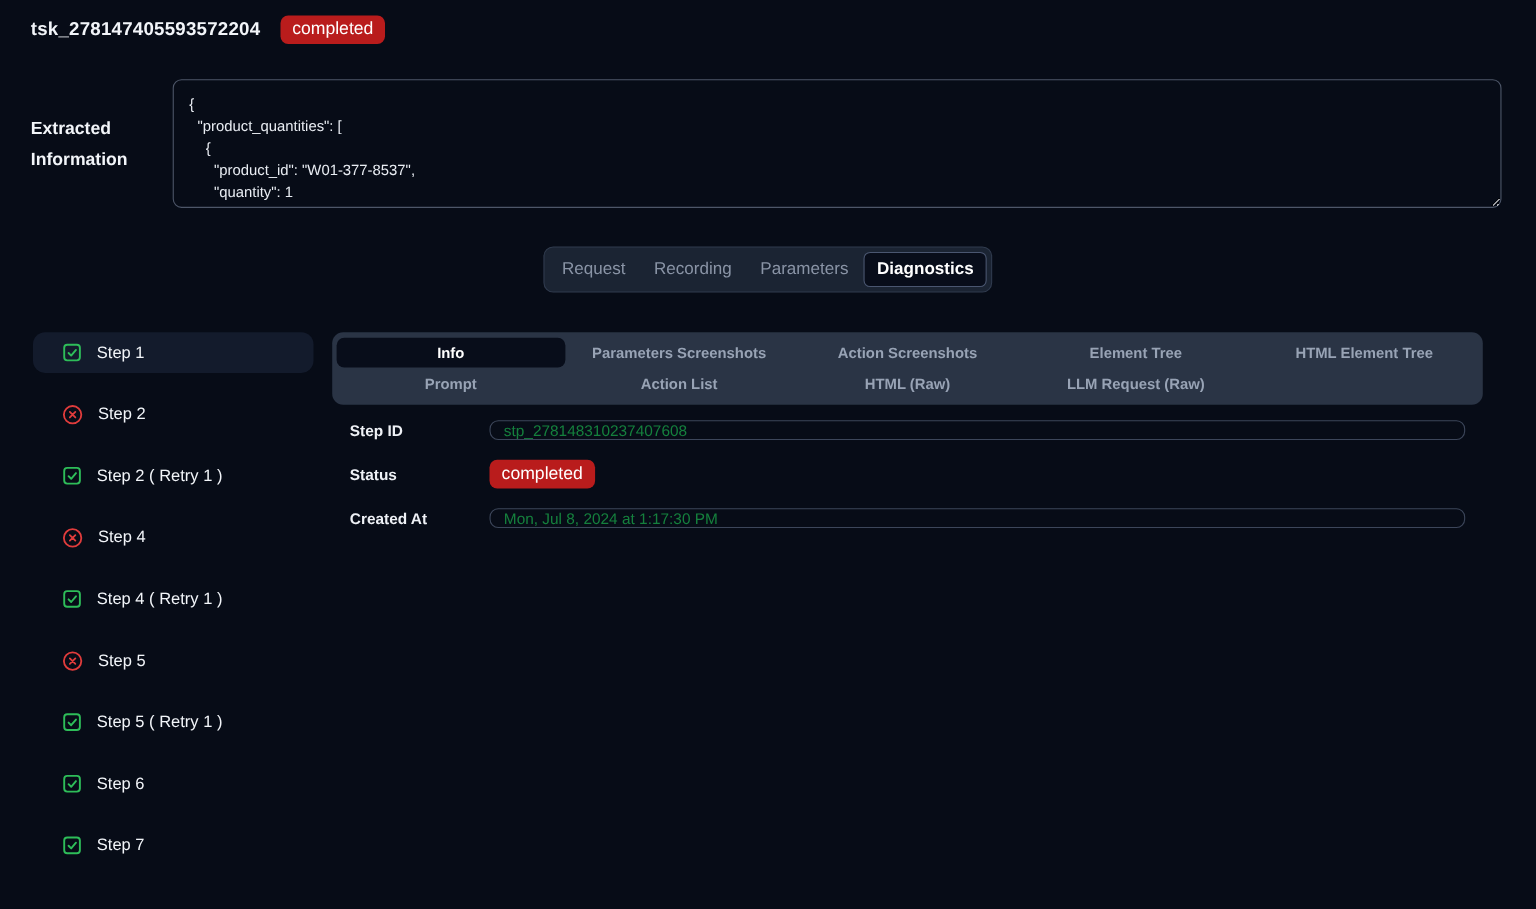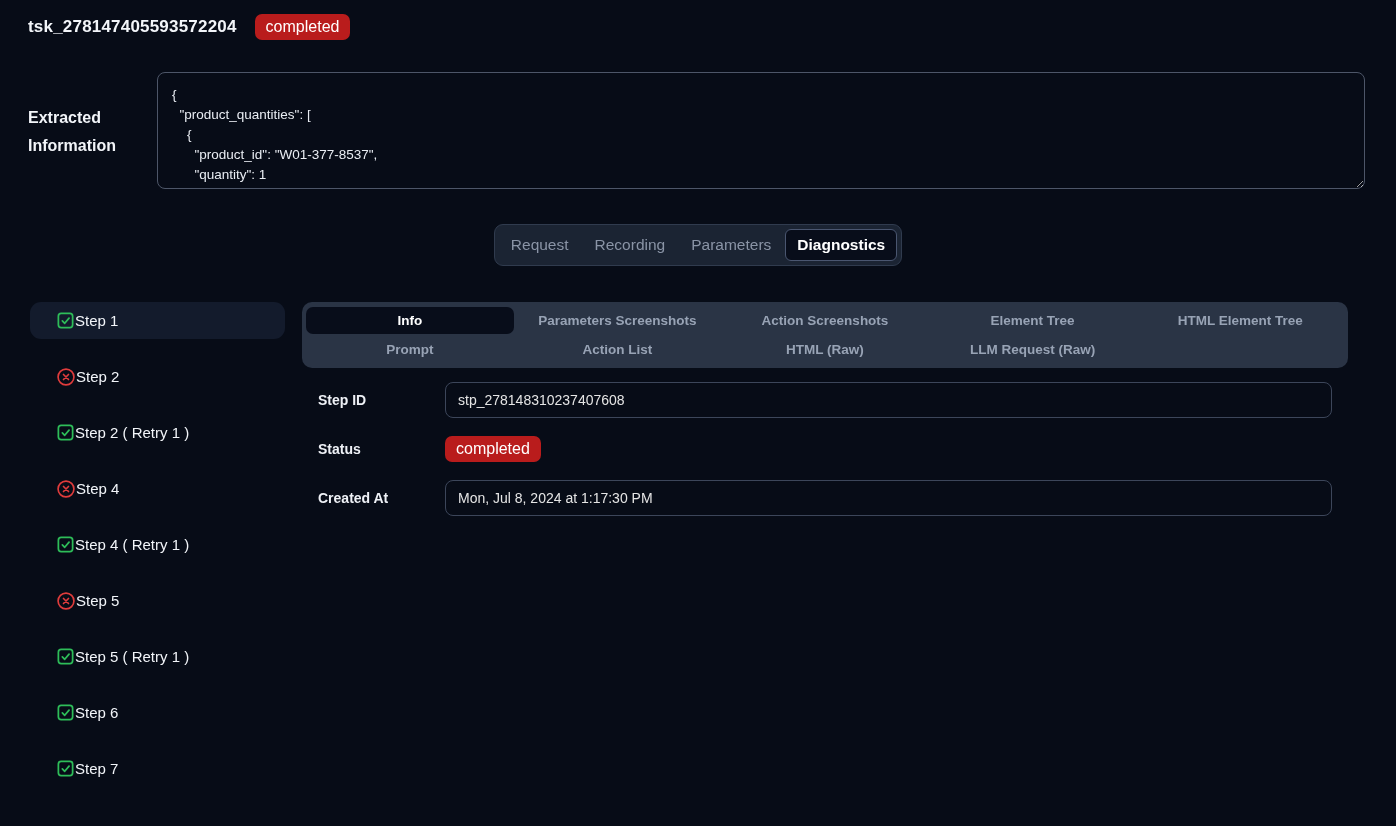--- a/index.html
+++ b/index.html
@@ -44,21 +44,21 @@
   .tab.active-true {
     background: #080d1a; color: #ffffff; font-weight: bold; border-color: #4a5670;
   }
 
   
   .content { display: flex; margin-top: 36px; padding: 0 48px 0 30px; }
 
   
   .steps { width: 255px; flex-shrink: 0; }
   .step-row {
-    display: flex; align-items: center; height: 37px;
+    display: flex; align-items: center; gap: 13px; height: 37px;
     padding-left: 26px; margin-bottom: 19px; border-radius: 11px; cursor: pointer;
   }
   .step-row.selected-true { background: #131b2c; }
   .step-row .ic { display: none; line-height: 0; }
   .step-row.status-success .ic-success { display: block; }
   .step-row.status-error .ic-error { display: block; }
   .step-label { font-size: 15px; font-weight: 500; color: #f2f5f9; }
 
   
   .panel { flex: 1; margin-left: 17px; }
@@ -70,21 +70,21 @@
     text-align: center; font-size: 13.5px; font-weight: 600; color: #98a3b5;
     padding: 6px 0; border-radius: 7px; cursor: pointer; white-space: nowrap;
   }
   .subtab.active-true { background: #080d1a; color: #ffffff; }
 
   
   .fields { margin-top: 14px; padding: 0 16px; }
   .field-row { display: flex; align-items: center; margin-bottom: 18px; }
   .field-label { width: 127px; flex-shrink: 0; font-size: 14px; font-weight: bold; color: #eef1f6; }
   .field-input {
-    flex: 1; height: 36px; background: transparent; color: #e5e5e5;
+    flex: 1; height: 18px; background: transparent; color: #15803d;
     border: 1px solid #3c465a; border-radius: 8px; font-size: 14px;
     font-family: "Liberation Sans", sans-serif; padding: 0 12px; outline: none;
   }
 </style>
 </head>
 <body>
 
 <div class="header">
   <div class="task-title">tsk_278147405593572204</div>
   <span class="badge">completed</span>

